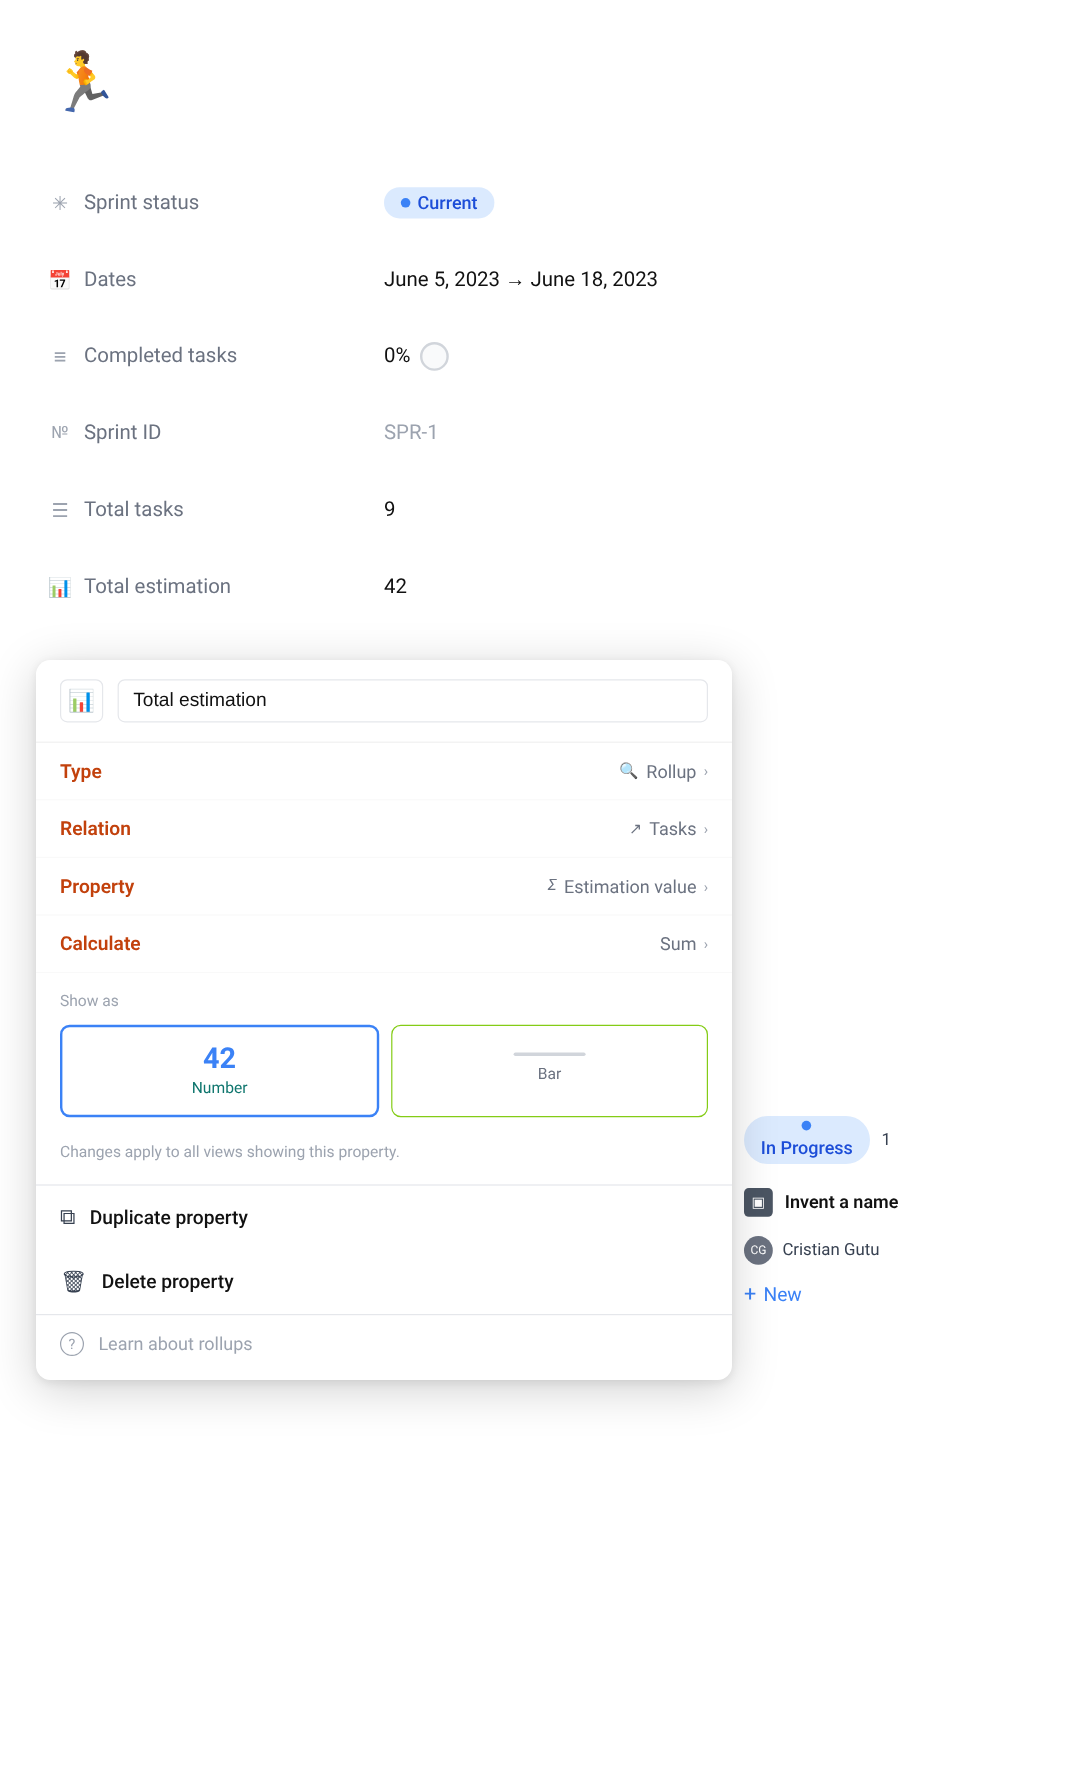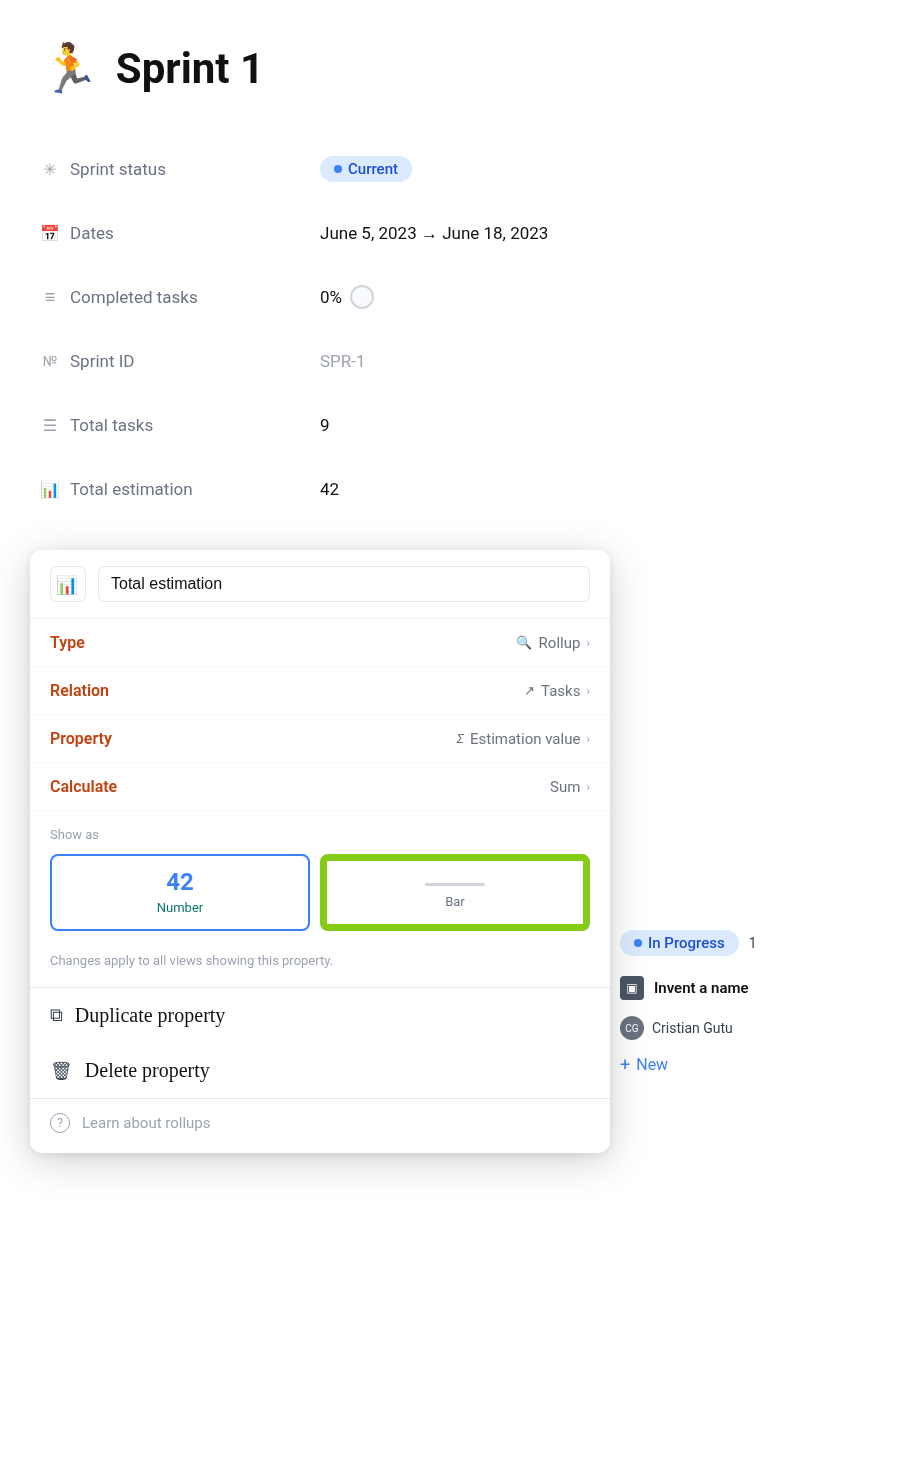--- a/index.html
+++ b/index.html
@@ -99,20 +99,21 @@
     .in-progress-badge {
       display: inline-flex;
       align-items: center;
       gap: 6px;
       background: #dbeafe;
       color: #1d4ed8;
       padding: 4px 14px;
       border-radius: 20px;
       font-size: 15px;
       font-weight: 500;
+      flex-direction: column;
     }
 
     .completion-circle {
       width: 24px;
       height: 24px;
       border-radius: 50%;
       border: 2px solid #d1d5db;
       background: #f9fafb;
     }
 
@@ -205,21 +206,21 @@
       text-transform: none;
     }
 
     .show-as-options {
       display: flex;
       gap: 10px;
     }
 
     .show-as-option {
       flex: 1;
-      border: 7px solid #84cc16;
+      border: 1px solid #84cc16;
       border-radius: 8px;
       padding: 14px 10px;
       display: flex;
       flex-direction: column;
       align-items: center;
       gap: 6px;
       cursor: pointer;
       background: #fff;
     }
 
@@ -273,24 +274,23 @@
       padding: 16px 20px;
       cursor: pointer;
     }
 
     .action-icon {
       font-size: 18px;
       color: #374151;
     }
 
     .action-label {
-      font-size: 20px;
+      font-size: 16px;
       color: #111;
       font-weight: 500;
-      font-family: Liberation Serif, serif;
     }
 
     .help-row {
       display: flex;
       align-items: center;
       gap: 12px;
       padding: 14px 20px 20px;
       cursor: pointer;
     }
 
@@ -374,21 +374,20 @@
       line-height: 1;
     }
   </style>
 </head>
 <body>
 
 <div class="page-content">
 
   <div class="page-header">
     <span class="header-icon">🏃</span>
-    <h1 class="page-title">Sprint 1</h1>
   </div>
 
   <div class="properties-list">
 
     <div class="property-row">
       <div class="property-label-group">
         <span class="property-icon">✳</span>
         <span class="property-label">Sprint status</span>
       </div>
       <div class="property-value">

